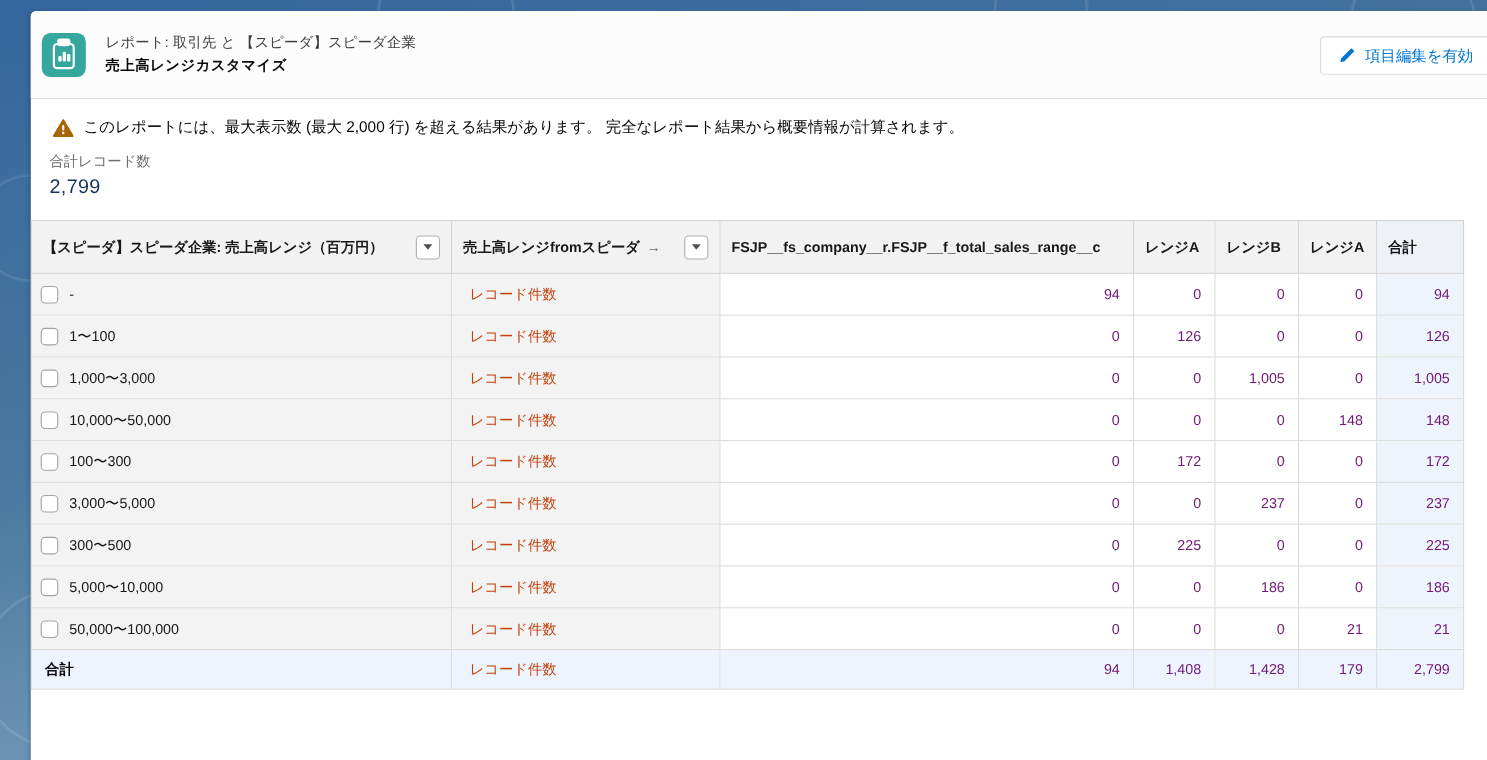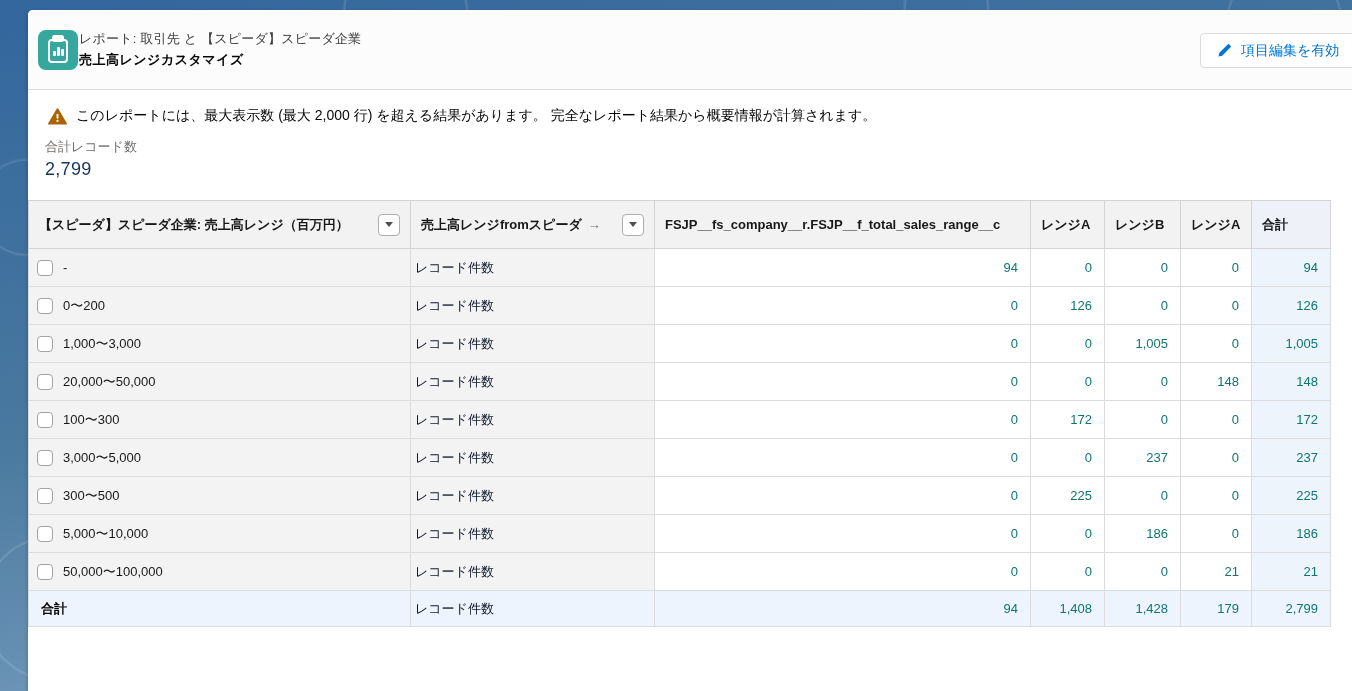--- a/index.html
+++ b/index.html
@@ -38,21 +38,21 @@
   }
   .report-icon .clip {
     position:absolute; left:14px; top:5px; width:12px; height:7px;
     background:#fff; border-radius:2.5px;
   }
   .report-icon .bar { position:absolute; bottom:14px; width:2.6px; background:#fff; border-radius:1px; }
   .report-icon .b1 { left:15px; height:5px; }
   .report-icon .b2 { left:19px; height:9px; }
   .report-icon .b3 { left:23px; height:7px; }
 
-  .titles { margin-left:1px; }
+  .titles { margin-left:18px; }
   .subtitle { font-size:13px; color:#3e3e3c; letter-spacing:.2px; }
   .page-title { font-size:13px; font-weight:bold; color:#080707; margin-top:3px; letter-spacing:.5px; }
 
   .edit-btn {
     position:absolute; left:1172px; top:23px; height:35px; width:210px;
     background:#fff; border:1px solid #dddbda; border-radius:4px;
     display:flex; align-items:center; gap:9px; padding:0 16px;
     font-size:14px; color:#0176d3; cursor:pointer; white-space:nowrap;
   }
 
@@ -84,22 +84,22 @@
   .dd-tri { width:0; height:0; border-left:4px solid transparent; border-right:4px solid transparent; border-top:5px solid #514f4d; }
 
   td { height:38px; border:1px solid #dcdcdc; }
   td.c-group { background:#f3f3f3; padding:0 8px; }
   .group-inner { display:flex; align-items:center; gap:10px; }
   .checkbox {
     width:16px; height:16px; background:#fff; border:1px solid #a5a3a1;
     border-radius:4px; flex:0 0 auto; cursor:pointer;
   }
   .group-label { color:#181818; }
-  td.c-metric { background:#f3f3f3; padding:0 4px; color:#0f172a; }
-  td.c-num { background:#fff; text-align:right; padding:0 12px; color:#0f766e; }
+  td.c-metric { background:#f3f3f3; padding:0 16px; color:#c2410c; }
+  td.c-num { background:#fff; text-align:right; padding:0 12px; color:#701a75; }
   td.c-total { background:#edf4fc; border-left:1px solid #aac4de; }
 
   tr.footer td { background:#edf4fd; border-top:1px solid #94b3d8; height:36px; }
   tr.footer td.c-group { font-weight:bold; color:#080707; }
 </style>
 </head>
 <body>
 
 <div class="card">
 
@@ -188,21 +188,21 @@
         <td class="c-num">94</td>
         <td class="c-num">0</td>
         <td class="c-num">0</td>
         <td class="c-num">0</td>
         <td class="c-num c-total">94</td>
       </tr>
       <tr>
         <td class="c-group">
             <div class="group-inner">
               <span class="checkbox"></span>
-              <span class="group-label">0〜200</span>
+              <span class="group-label">1〜100</span>
             </div>
           </td>
         <td class="c-metric">レコード件数</td>
         <td class="c-num">0</td>
         <td class="c-num">126</td>
         <td class="c-num">0</td>
         <td class="c-num">0</td>
         <td class="c-num c-total">126</td>
       </tr>
       <tr>
@@ -216,21 +216,21 @@
         <td class="c-num">0</td>
         <td class="c-num">0</td>
         <td class="c-num">1,005</td>
         <td class="c-num">0</td>
         <td class="c-num c-total">1,005</td>
       </tr>
       <tr>
         <td class="c-group">
             <div class="group-inner">
               <span class="checkbox"></span>
-              <span class="group-label">20,000〜50,000</span>
+              <span class="group-label">10,000〜50,000</span>
             </div>
           </td>
         <td class="c-metric">レコード件数</td>
         <td class="c-num">0</td>
         <td class="c-num">0</td>
         <td class="c-num">0</td>
         <td class="c-num">148</td>
         <td class="c-num c-total">148</td>
       </tr>
       <tr>

